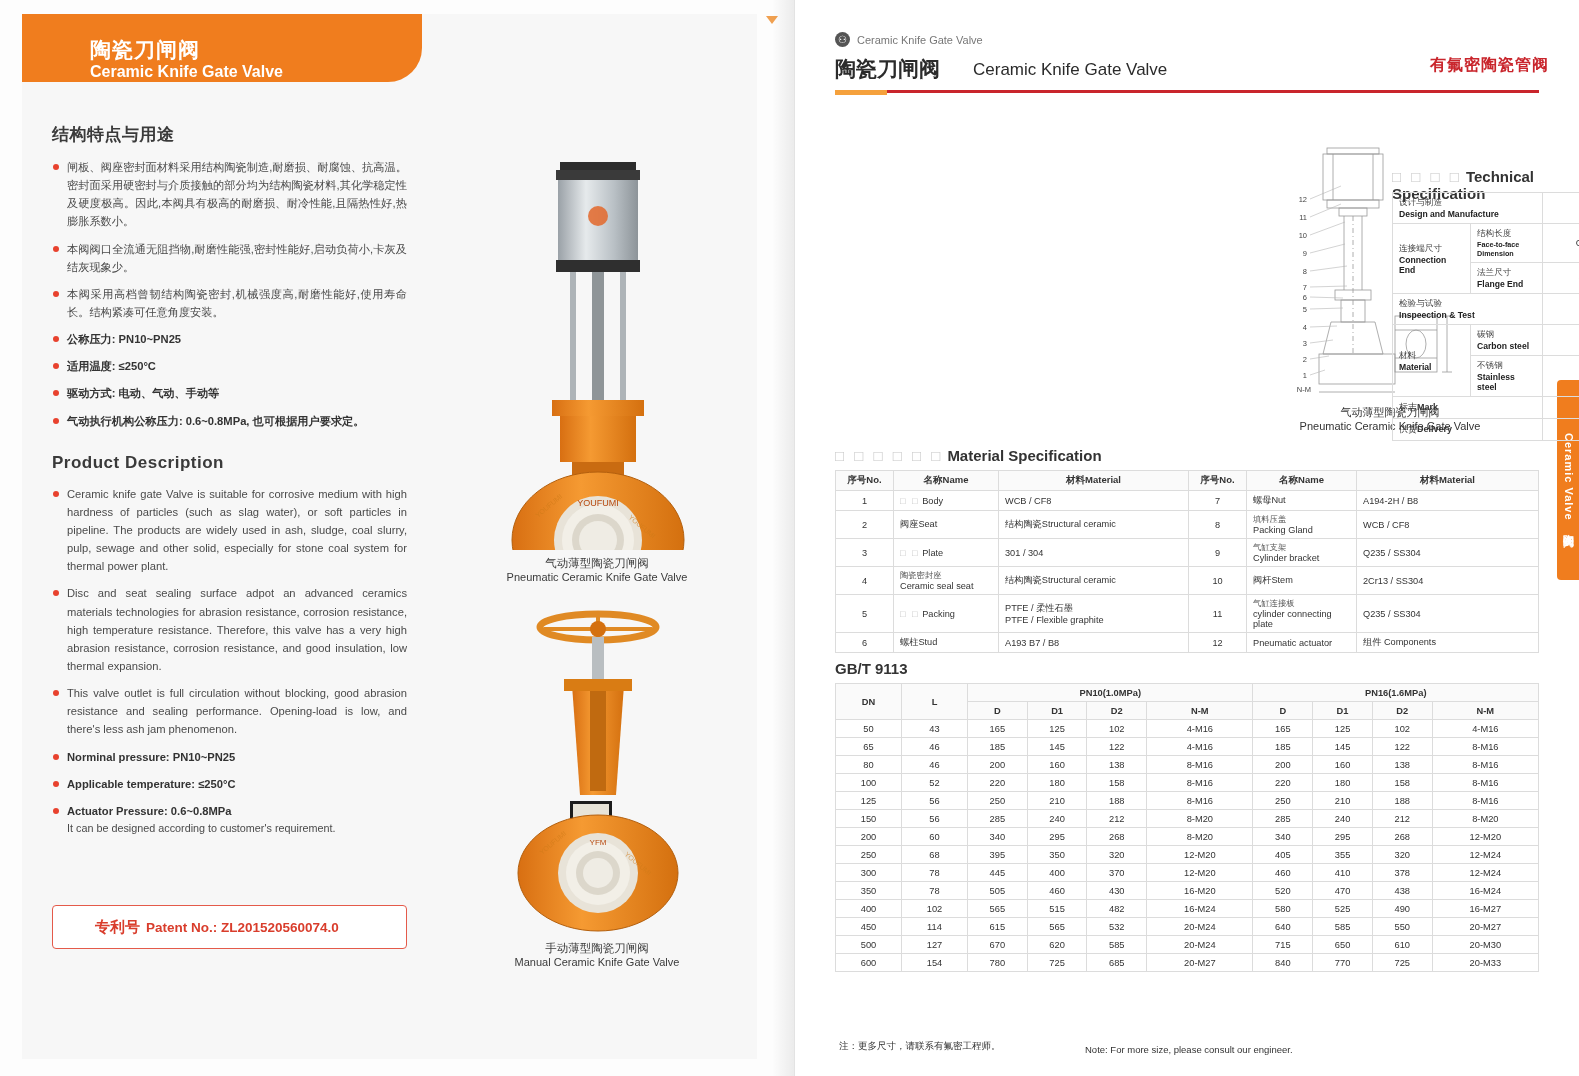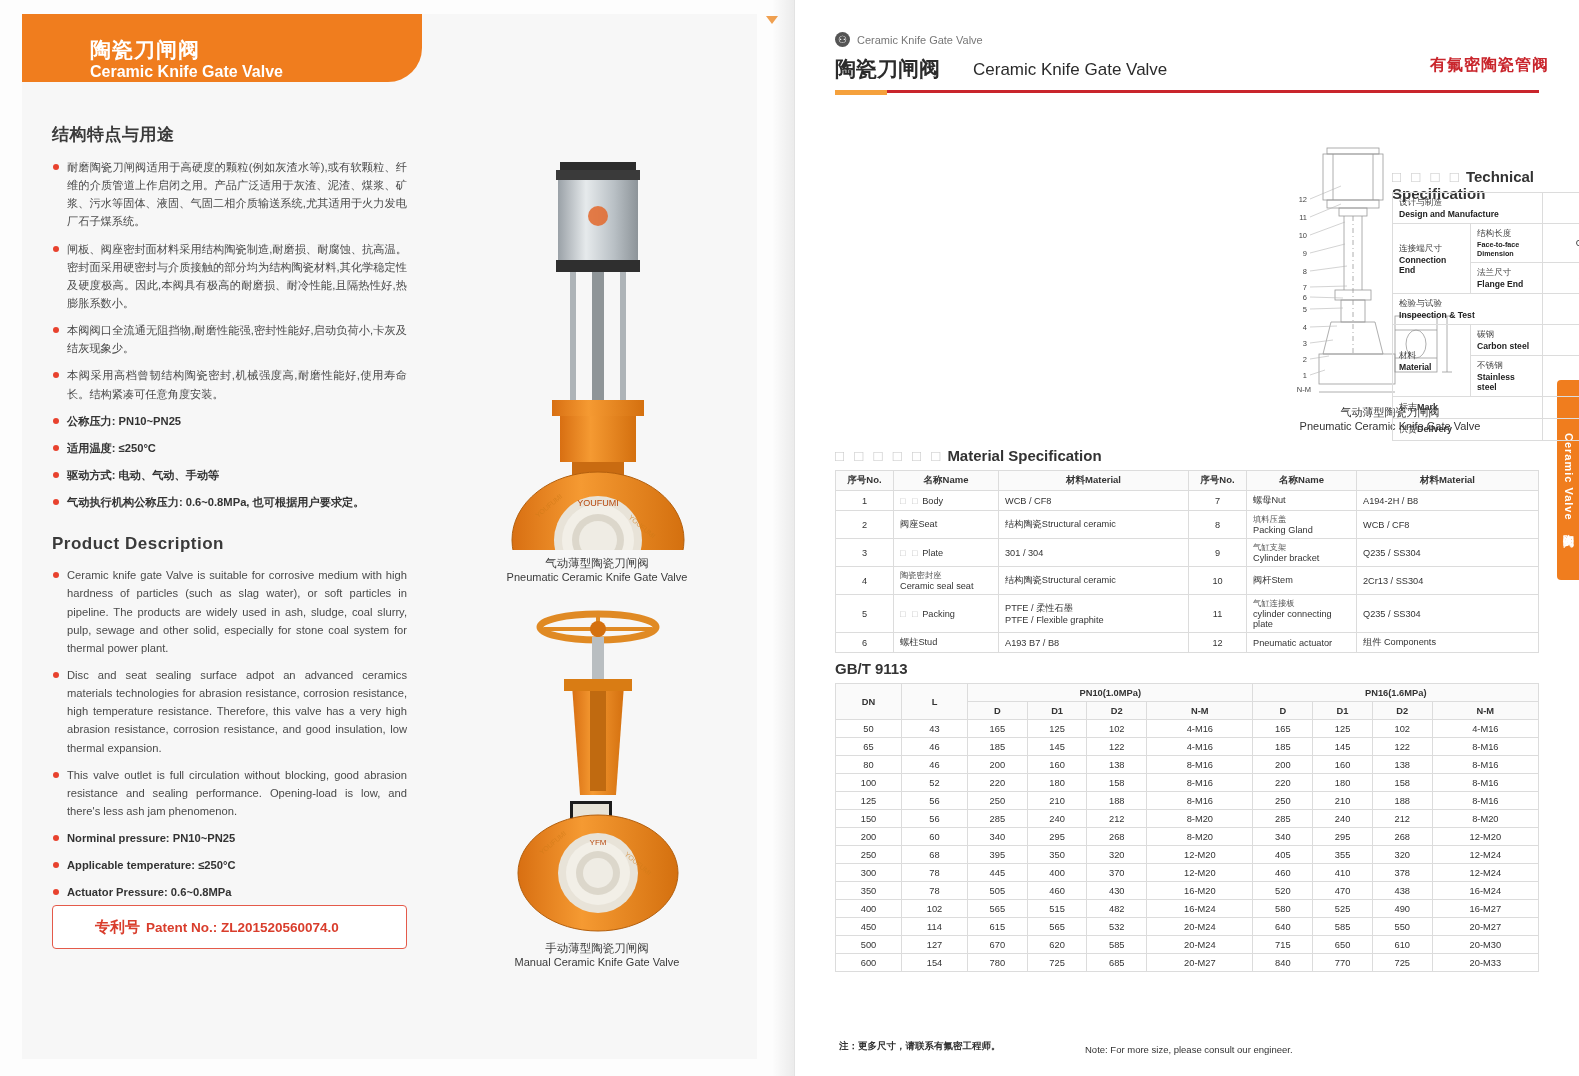--- a/index.html
+++ b/index.html
@@ -114,42 +114,41 @@
   .mspec thead th { background:#fafafa; font-weight:bold; text-align:center; font-size:9.5px;}
   .mspec td.c { text-align:center; }
   .mspec .sub { display:block; font-size:8.3px; color:#555; }
   .mspec .gray { color:#bdbdbd; letter-spacing:2px; }
 
   
   .gb-h { position:absolute; left:40px; top:660px; font-size:15px; color:#333; font-weight:bold;}
   .gbt { position:absolute; left:40px; top:683px; width:704px; font-size:9.3px; }
   .gbt th, .gbt td { border:1px solid #dcdcdc; padding:3.5px 2px; text-align:center; color:#333; }
   .gbt thead th { background:#fafafa; font-weight:bold; }
-  .gb-note-cn { position:absolute; left:44px; top:1040px; font-size:9.5px; color:#333;font-weight:bold;}
+  .gb-note-cn { position:absolute; left:44px; top:1040px; font-size:9.5px; color:#333;}
   .gb-note-en { position:absolute; left:290px; top:1044px; font-size:9.5px; color:#333;}
 
   svg { display:block; }
 </style>
 </head>
 <body>
 
 <div class="page">
 
   <div class="left-page">
     <div class="left-bg"></div>
 
     <div class="title-band">
       <div class="title-cn">陶瓷刀闸阀</div>
       <div class="title-en">Ceramic Knife Gate Valve</div>
     </div>
 
     <div class="left-col">
       <div class="sec-h">结构特点与用途</div>
       <ul class="bul">
-        <li>耐磨陶瓷刀闸阀适用于高硬度的颗粒(例如灰渣水等),或有软颗粒、纤维的介质管道上作启闭之用。产品广泛适用于灰渣、泥渣、煤浆、矿浆、污水等固体、液固、气固二相介质输送系统,尤其适用于火力发电厂石子煤系统。</li>
         <li>闸板、阀座密封面材料采用结构陶瓷制造,耐磨损、耐腐蚀、抗高温。密封面采用硬密封与介质接触的部分均为结构陶瓷材料,其化学稳定性及硬度极高。因此,本阀具有极高的耐磨损、耐冷性能,且隔热性好,热膨胀系数小。</li>
         <li>本阀阀口全流通无阻挡物,耐磨性能强,密封性能好,启动负荷小,卡灰及结灰现象少。</li>
         <li>本阀采用高档曾韧结构陶瓷密封,机械强度高,耐磨性能好,使用寿命长。结构紧凑可任意角度安装。</li>
         <li class="bold">公称压力: PN10~PN25</li>
         <li class="bold">适用温度: ≤250°C</li>
         <li class="bold">驱动方式: 电动、气动、手动等</li>
         <li class="bold">气动执行机构公称压力: 0.6~0.8MPa, 也可根据用户要求定。</li>
       </ul>
 
       <div class="gap"></div>

